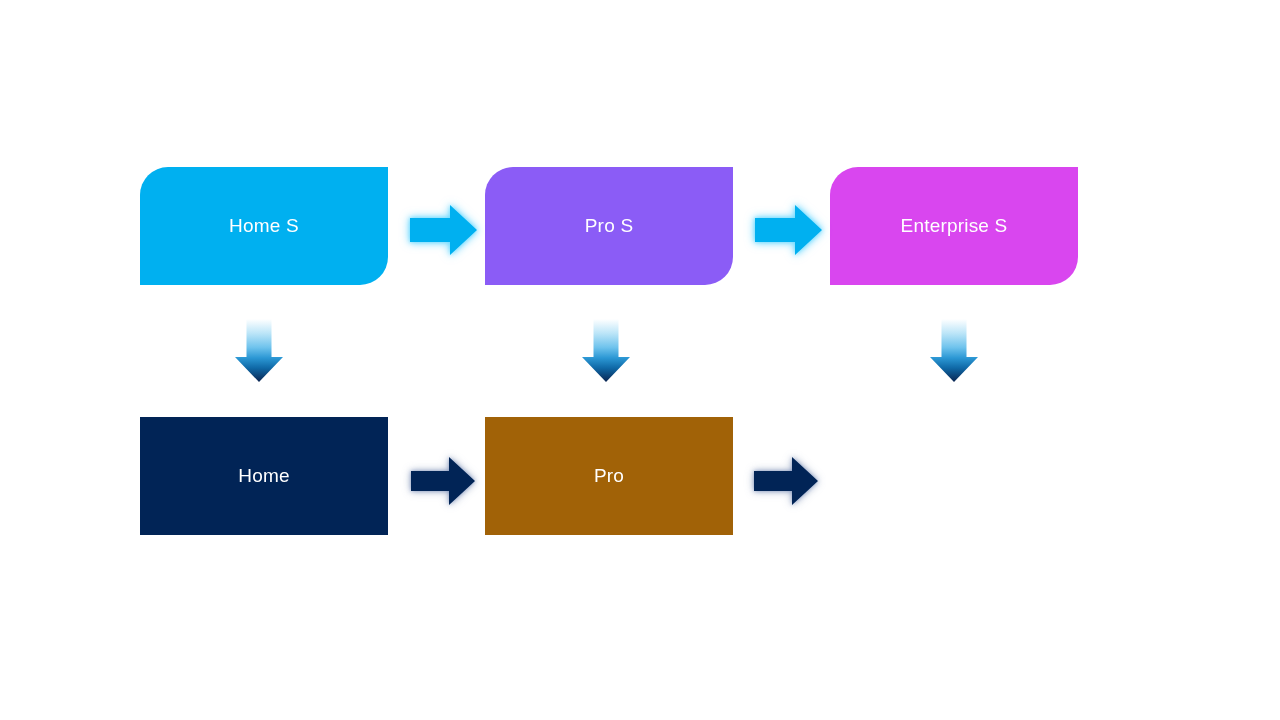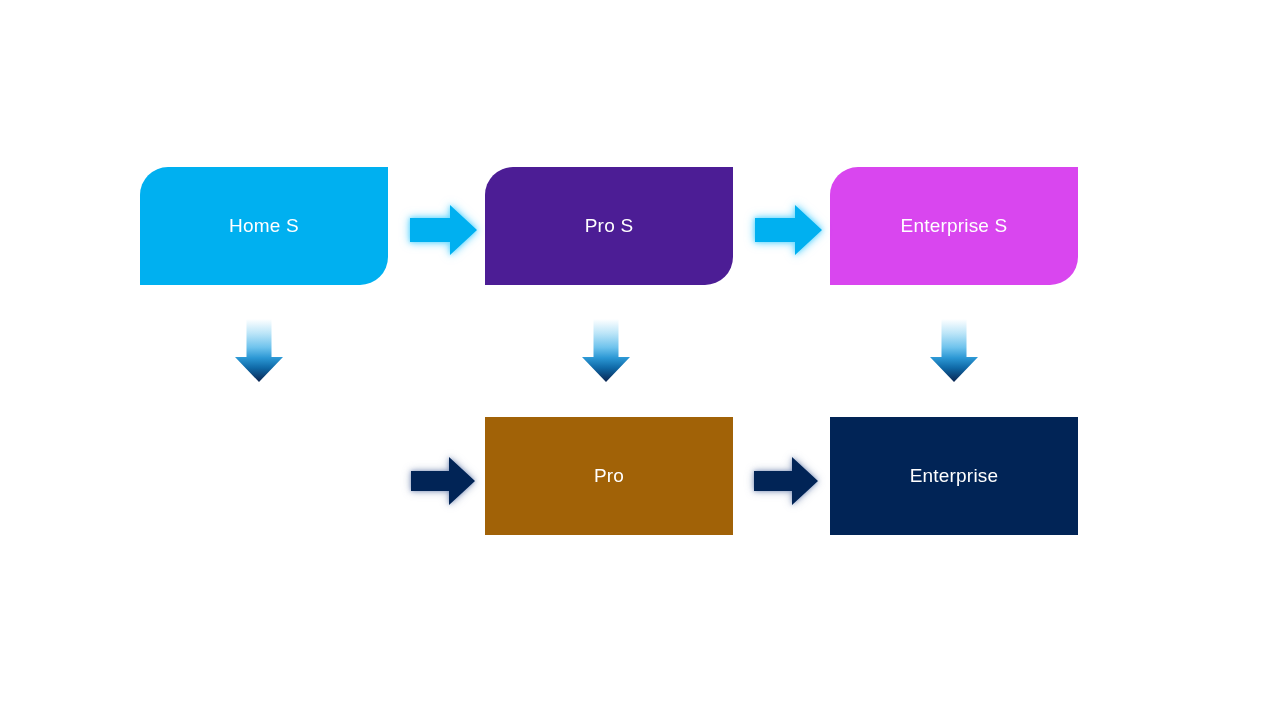--- a/index.html
+++ b/index.html
@@ -61,21 +61,21 @@
         <stop offset="0.62" stop-color="#2B97D4"></stop>
         <stop offset="0.78" stop-color="#0F68A6"></stop>
         <stop offset="1" stop-color="#0A2450"></stop>
       </linearGradient>
     </defs>
   </svg>
 
   <div class="box top-row" style="left: 140px; top: 167px; background: rgb(0, 176, 240);">
     <span class="label">Home S</span>
   </div>
-  <div class="box top-row" style="left: 485px; top: 167px; background: #4c1d95;">
+  <div class="box top-row" style="left: 485px; top: 167px; background: #8b5cf6;">
     <span class="label">Pro S</span>
   </div>
   <div class="box top-row" style="left: 830px; top: 167px; background: #d946ef;">
     <span class="label">Enterprise S</span>
   </div>
 
   <div class="arrow arrow-right-top" style="left:410px; top:205px;">
     <svg width="67" height="50" viewBox="0 0 67 50">
       <polygon points="0,13 40,13 40,0 67,25 40,50 40,37 0,37" fill="#00B0F0"></polygon>
     </svg>
@@ -95,25 +95,25 @@
     <svg width="48" height="63" viewBox="0 0 48 63">
       <polygon points="11.5,0 36.5,0 36.5,38 48,38 24,63 0,38 11.5,38" fill="url(#downGrad)"></polygon>
     </svg>
   </div>
   <div class="arrow" style="left:930px; top:319px;">
     <svg width="48" height="63" viewBox="0 0 48 63">
       <polygon points="11.5,0 36.5,0 36.5,38 48,38 24,63 0,38 11.5,38" fill="url(#downGrad)"></polygon>
     </svg>
   </div>
 
+  <div class="box bottom-row" style="left: 140px; top: 417px; background: rgb(1, 36, 86);">
+    <span class="label">Home</span>
+  </div>
   <div class="box bottom-row" style="left: 485px; top: 417px; background: #a16207;">
     <span class="label">Pro</span>
-  </div>
-  <div class="box bottom-row" style="left: 830px; top: 417px; background: rgb(1, 36, 86);">
-    <span class="label">Enterprise</span>
   </div>
 
   <div class="arrow arrow-right-bottom" style="left:411px; top:457px;">
     <svg width="64" height="48" viewBox="0 0 64 48">
       <polygon points="0,14 38,14 38,0 64,24 38,48 38,34 0,34" fill="#012456"></polygon>
     </svg>
   </div>
   <div class="arrow arrow-right-bottom" style="left:754px; top:457px;">
     <svg width="64" height="48" viewBox="0 0 64 48">
       <polygon points="0,14 38,14 38,0 64,24 38,48 38,34 0,34" fill="#012456"></polygon>

